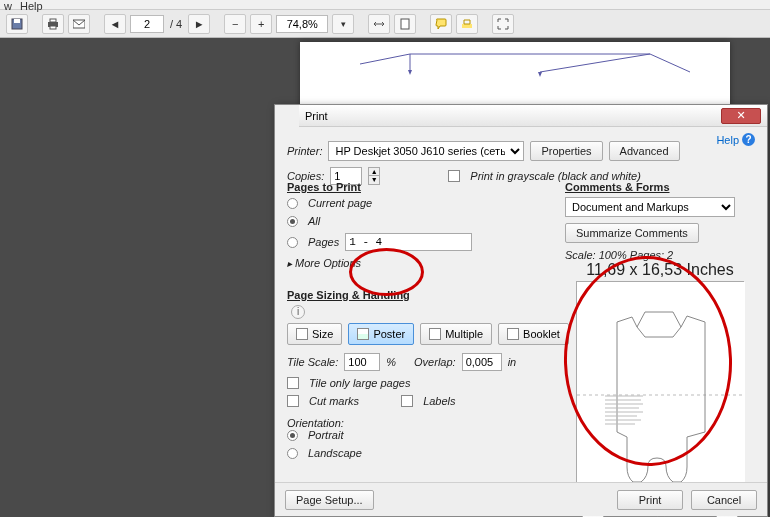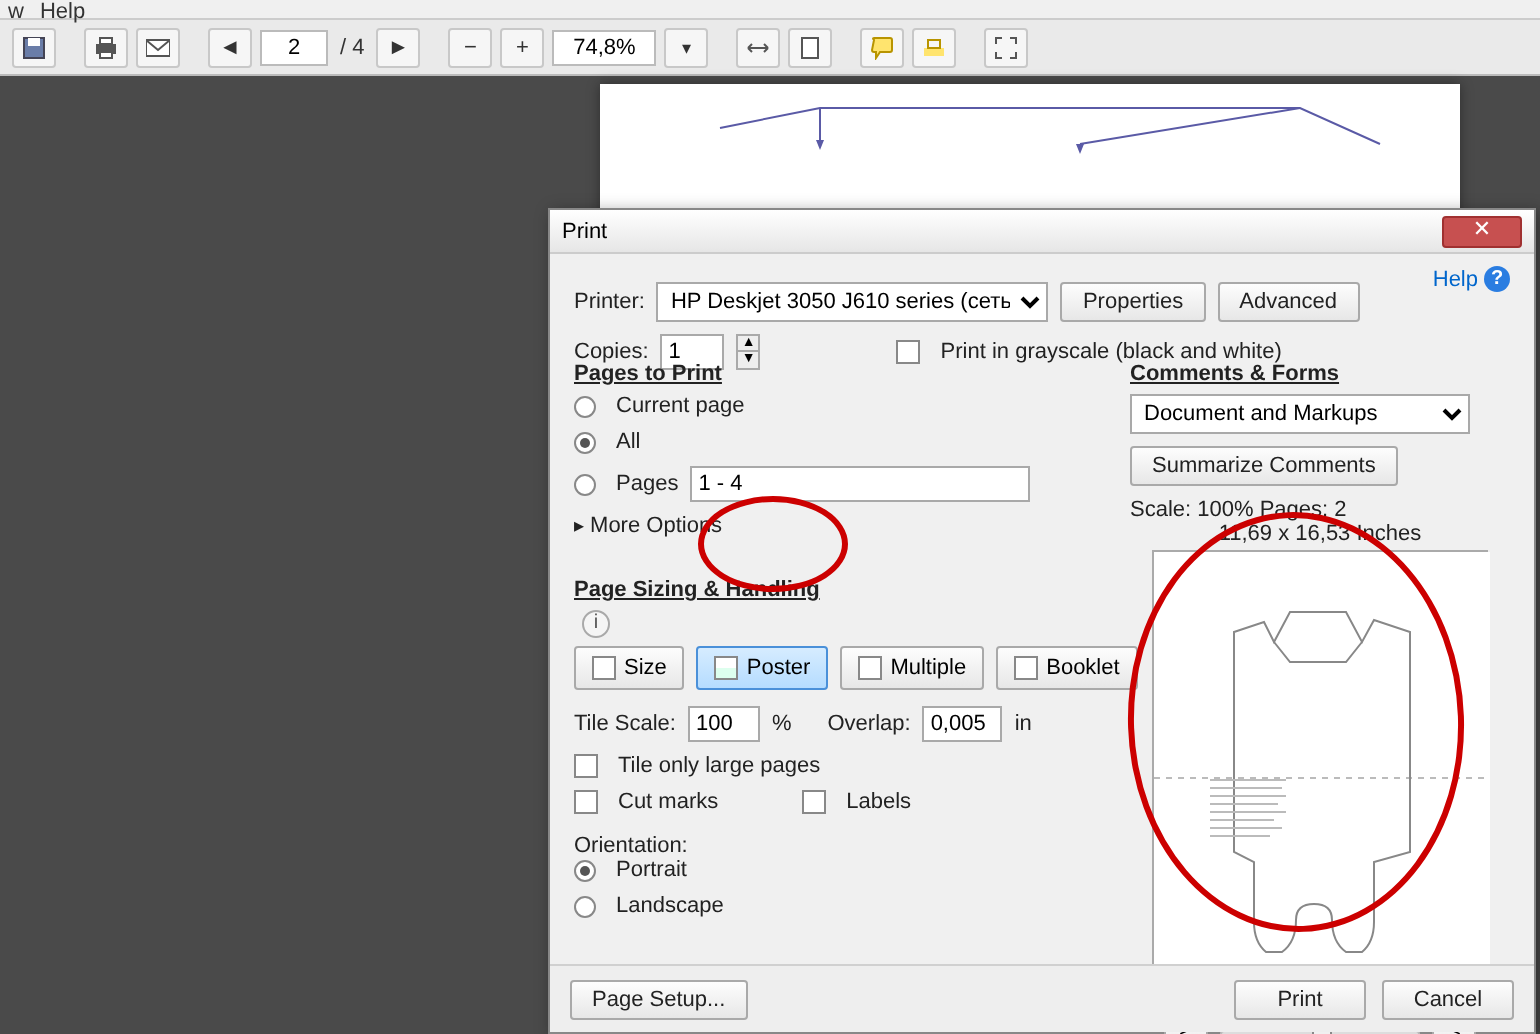--- a/index.html
+++ b/index.html
@@ -16,48 +16,48 @@
 .tb-input { width:34px; height:18px; border:1px solid #bbb; background:#fff; text-align:center; font-size:11px; }
 .tb-text { color:#333; padding:0 2px; font-size:11px; }
 .tb-zoom { width:52px; height:18px; border:1px solid #bbb; background:#fff; text-align:center; font-size:11px; }
 
 
 .docarea { position:absolute; left:0; right:0; top:38px; bottom:0; background:#4a4a4a; }
 .page-bg { position:absolute; left:300px; top:4px; width:430px; height:460px; background:#fff; box-shadow:0 0 6px rgba(0,0,0,.4); }
 .page-bg svg { position:absolute; left:0; top:0; }
 
 
-.dialog { position:absolute; left:274px; top:104px; width:494px; height:413px; background:#f0f0f0; border:1px solid #888; box-shadow:2px 2px 8px rgba(0,0,0,.4); }
+.dialog { position:absolute; left:274px; top:104px; width:494px; height:413px; background:#f0f0f0; border:1px solid #888; box-shadow:2px 2px 8px rgba(0,0,0,.4);padding-left:24px; }
 .dlg-title { height:22px; background: linear-gradient(#fff,#e6e6e6); border-bottom:1px solid #ccc; display:flex; align-items:center; padding:0 6px; font-size:12px; }
 .dlg-title .gap { flex:1; }
 .dlg-close { width:40px; height:16px; background:#c75050; border:1px solid #a03030; border-radius:2px; color:#fff; display:flex; align-items:center; justify-content:center; font-size:11px; line-height:1;}
 .dlg-body { position:absolute; top:22px; left:0; right:0; bottom:34px; padding:12px 12px 4px 12px; }
 .dlg-footer { position:absolute; left:0; right:0; bottom:0; height:34px; border-top:1px solid #d0d0d0; background:#eee; display:flex; align-items:center; padding:0 10px; gap:8px; }
 
 .row { display:flex; align-items:center; gap:6px; margin-bottom:6px; }
-.lbl { color:#222; }
+.lbl { color:#222;font-style:italic; }
 select.combo, .combo { height:20px; border:1px solid #a9a9a9; background:#fff; font-size:11px; padding:0 2px; }
 .btn { height:20px; padding:0 10px; background:linear-gradient(#fdfdfd,#e7e7e7); border:1px solid #a9a9a9; border-radius:2px; font-size:11px; color:#222; display:inline-flex; align-items:center; gap:4px; }
 .txt { height:18px; border:1px solid #a9a9a9; background:#fff; padding:0 3px; font-size:11px; }
 .checkbox { width:12px; height:12px; border:1px solid #888; background:#fff; display:inline-block; margin-right:4px; vertical-align:middle; }
 .radio { width:11px; height:11px; border:1px solid #888; border-radius:50%; background:#fff; display:inline-block; margin-right:4px; vertical-align:middle; position:relative; }
 .radio.on::after { content:""; width:5px; height:5px; border-radius:50%; background:#555; position:absolute; left:2px; top:2px; }
 .section-title { font-weight:bold; color:#222; margin:4px 0 4px 0;text-decoration:underline; }
 
 .left-col { position:absolute; left:12px; top:6px; width:270px; }
 .right-col { position:absolute; left:290px; top:6px; right:12px; }
 
 
 .ps-group { display:flex; gap:6px; margin:4px 0 8px 0; }
 .ps-btn { height:22px; border:1px solid #a9a9a9; background:linear-gradient(#fdfdfd,#e7e7e7); border-radius:2px; font-size:11px; padding:0 8px; display:inline-flex; align-items:center; gap:4px; }
 .ps-btn.active { background:linear-gradient(#d6ecff,#b5dcff); border-color:#4a90d9; }
 .mini-icon { width:12px; height:12px; border:1px solid #888; display:inline-block; background:#fff; }
 
 
-.preview-caption { text-align:center; font-size:11px; color:#222; margin-bottom:2px; }
+.preview-caption { text-align:center; font-size:16px; color:#222; margin-bottom:2px; }
 .preview-frame { width:168px; height:226px; border:1px solid #aaa; background:#fff; margin:0 auto; position:relative; }
 .preview-nav { display:flex; align-items:center; justify-content:center; gap:6px; margin-top:6px; }
 .nav-btn { width:22px; height:20px; border:1px solid #a9a9a9; background:linear-gradient(#fdfdfd,#e7e7e7); border-radius:2px; display:flex; align-items:center; justify-content:center; font-size:12px; }
 .slider-track { flex:0 0 100px; height:4px; background:#ddd; border:1px solid #bbb; border-radius:2px; position:relative; }
 .slider-thumb { width:10px; height:14px; background:#f0f0f0; border:1px solid #888; border-radius:2px; position:absolute; top:-6px; left:45px; }
 
 .help-link { color:#0066cc; text-decoration:none; display:inline-flex; align-items:center; gap:3px; }
 .help-q { width:13px; height:13px; border-radius:50%; background:#2a7de1; color:#fff; display:inline-flex; align-items:center; justify-content:center; font-weight:bold; font-size:10px; }
 
 .more-arrow::before { content:"▸"; margin-right:3px; font-size:10px; }
@@ -196,21 +196,21 @@
           <span class="radio"></span>
           <span class="lbl">Current page</span>
         </div>
       <div class="row">
           <span class="radio on"></span>
           <span class="lbl">All</span>
         </div>
       <div class="row">
           <span class="radio"></span>
           <span class="lbl">Pages</span>
-        <input class="txt" style="width: 170px;" value="1 - 4">
+        <input class="txt" style="width: 127px; font-family: Liberation Mono, monospace;" value="1 - 4">
       </div>
       <div class="row">
           <span class="lbl more-arrow">More Options</span>
         </div>
 
       <div class="section-title" style="margin-top:20px;">Page Sizing &amp; Handling</div>
       <span style="display:inline-block;width:14px;height:14px;border:1px solid #a9a9a9;border-radius:50%;background:#f5f5f5;color:#555;text-align:center;font-size:10px;line-height:12px;margin-left:4px;vertical-align:middle;">i</span>
       <div class="ps-group">
         <div class="ps-btn">
             <span class="mini-icon"></span>

